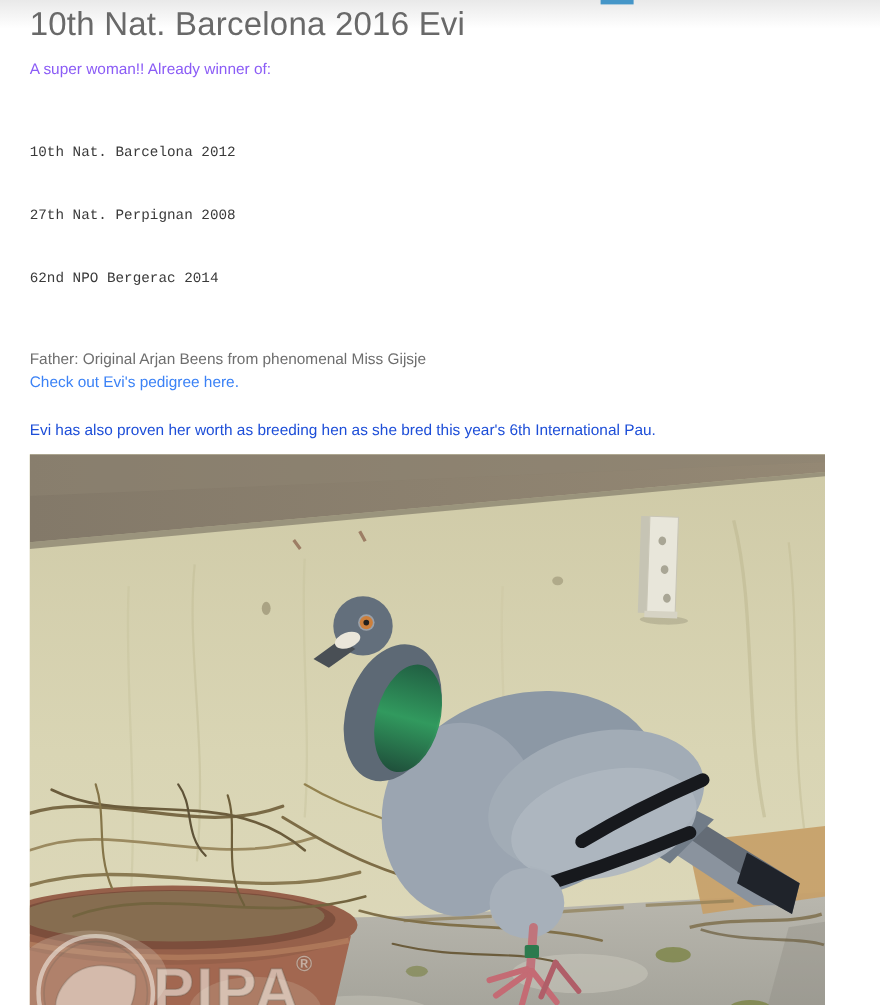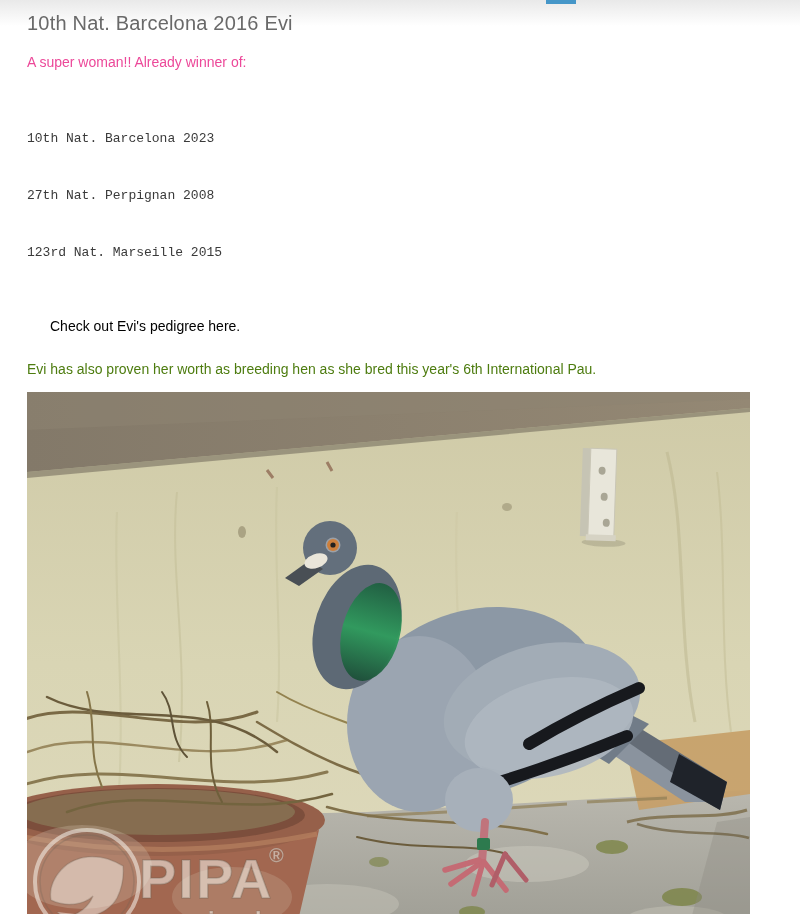--- a/index.html
+++ b/index.html
@@ -15,60 +15,61 @@
     position: absolute; left: 0; top: 0; width: 800px; height: 26px;
     background: linear-gradient(#e9e9e9, #ffffff);
     pointer-events: none;
   }
   .accent-bar {
     position: absolute; left: 546px; top: 0; width: 30px; height: 4px;
     background: #4596c8;
   }
   .content { position: relative; padding: 8px 30px 0 27px; }
   h1.page-title {
-    font-size: 20px; font-weight: 400; color: #696969;
+    font-size: 30px; font-weight: 400; color: #696969;
     letter-spacing: .2px; line-height: 30px;
   }
-  p.intro { margin-top: 16px; font-size: 14px; color: #ec4899; }
+  p.intro { margin-top: 16px; font-size: 14px; color: #8b5cf6; }
   .results-block {
     margin-top: 21px;
     font-family: "Liberation Mono", "DejaVu Sans Mono", monospace;
     font-size: 13px; line-height: 19px; color: #3a3a3a;
     white-space: pre;
   }
   .pedigree { margin-top: 16px; font-size: 14px; line-height: 21px; color: #6e6e6e; width: 725px; }
   .pedigree .block-line { display: block; }
-  a.pedigree-link { display: block; color: #000000; text-decoration: none; cursor: pointer; margin-left: 23px; }
-  p.breeding { margin-top: 24px; font-size: 14px; color: #4d7c0f; }
+  a.pedigree-link { display: block; color: #3b82f6; text-decoration: none; cursor: pointer; }
+  p.breeding { margin-top: 24px; font-size: 14px; color: #1d4ed8; }
   .photo-figure { margin-top: 15px; }
   .photo-frame {
     position: relative; width: 723px; height: 542px;
     background: #d6d2b0; overflow: hidden;
   }
   .photo-frame svg { display: block; }
 </style>
 </head>
 <body>
 
 <div class="top-shade"></div>
 <div class="accent-bar"></div>
 
 <div class="content">
 
   <h1 class="page-title">10th Nat. Barcelona 2016 Evi</h1>
 
   <p class="intro">A super woman!! Already winner of:</p>
 
   <div class="results-block">
-    <div>10th Nat. Barcelona 2023</div>
+    <div>10th Nat. Barcelona 2012</div>
     <div>27th Nat. Perpignan 2008</div>
-    <div>123rd Nat. Marseille 2015</div>
+    <div>62nd NPO Bergerac 2014</div>
   </div>
 
   <div class="pedigree">
+    <span class="block-line">Father: Original Arjan Beens from phenomenal Miss Gijsje</span>
     <a class="pedigree-link">Check out Evi's pedigree here.</a>
   </div>
 
   <p class="breeding">Evi has also proven her worth as breeding hen as she bred this year's 6th International Pau.</p>
 
   <figure class="photo-figure">
     <div class="photo-frame">
       <svg width="723" height="542" viewBox="0 0 723 542" xmlns="http://www.w3.org/2000/svg">
         <defs>
           <linearGradient id="wallGrad" x1="0" y1="0" x2="0" y2="1">

